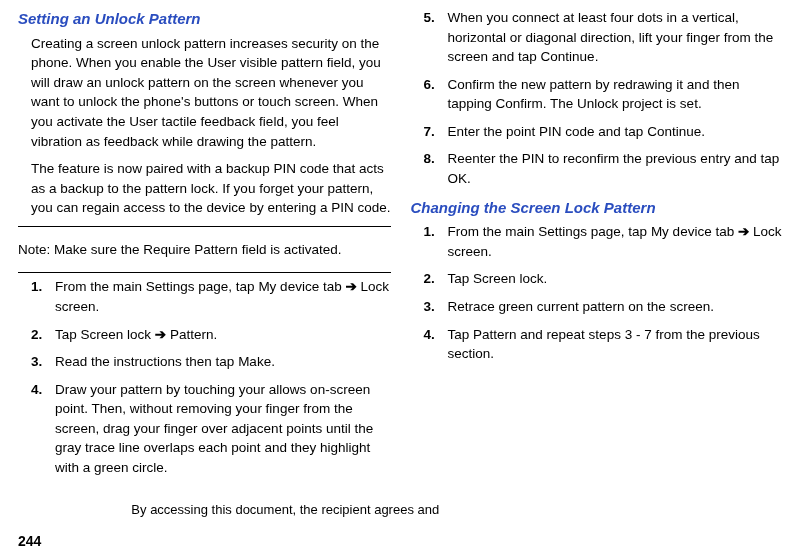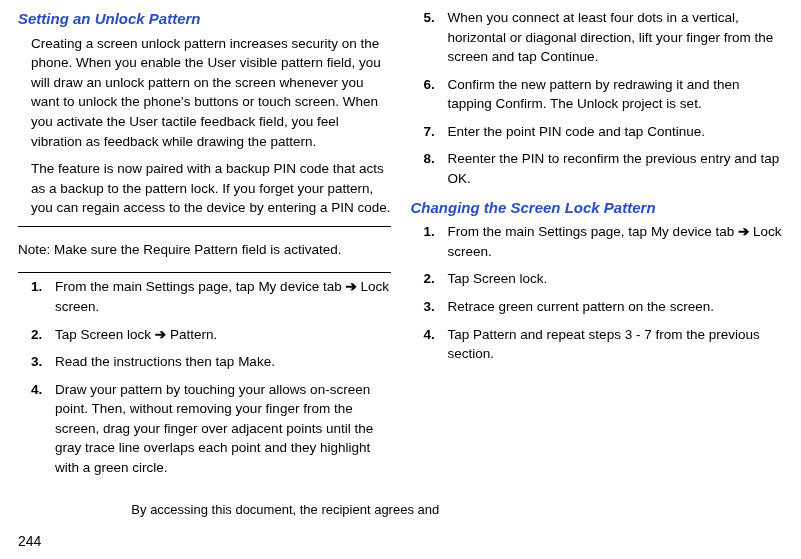--- a/index.html
+++ b/index.html
@@ -68,21 +68,21 @@
     .footer {
       position: absolute;
       bottom: 8px;
       left: 18px;
       right: 18px;
       display: flex;
       align-items: flex-end;
     }
     .page-num {
       font-size: 14px;
-      font-weight: normal;
+      font-weight: bold;
       margin-right: 90px;
     }
     .footer-text {
       font-size: 13px;
       line-height: 1.25;
       color: #000;
     }
   </style>
 </head>
 <body>

